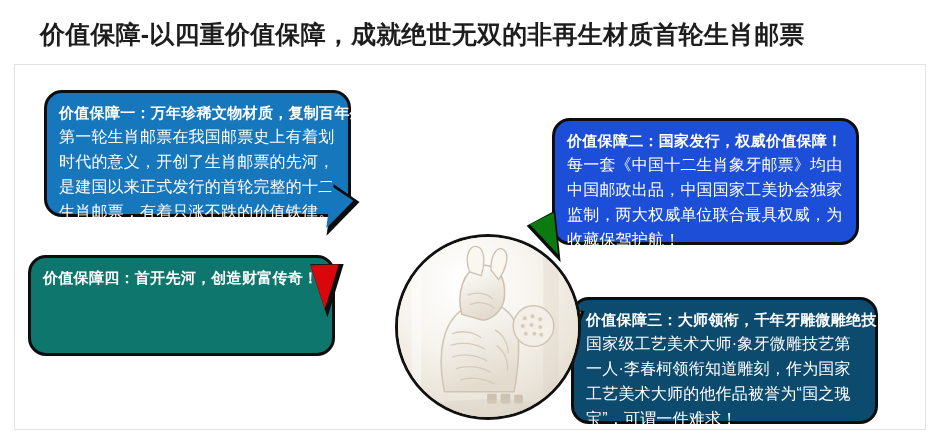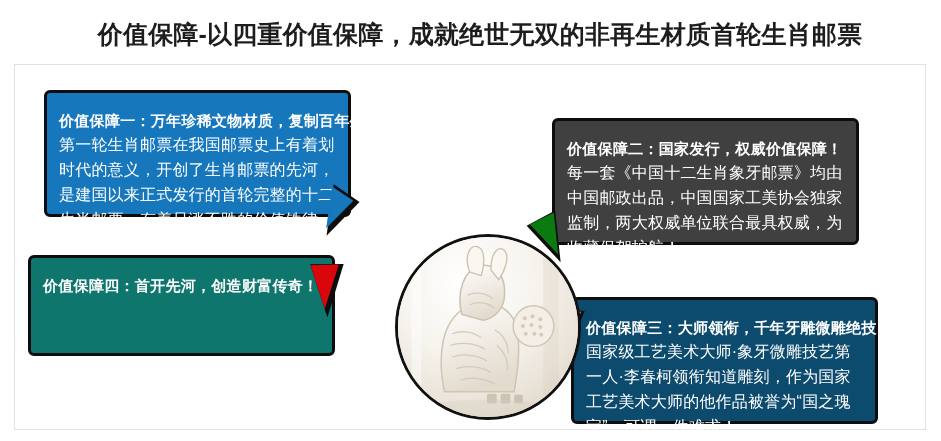--- a/index.html
+++ b/index.html
@@ -25,21 +25,20 @@
     left: 40px;
     top: 14px;
     width: 880px;
     height: 40px;
     line-height: 40px;
     font-size: 25px;
     font-weight: bold;
     color: #1d1d1d;
     letter-spacing: 0.2px;
     white-space: nowrap;
-    text-align: center;
   }
 
   
   .content-frame {
     position: absolute;
     left: 14px;
     top: 64px;
     width: 912px;
     height: 366px;
     border: 1px solid #e2e2e2;
@@ -64,23 +63,23 @@
     position: absolute;
     left: 0; top: 0;
     width: 100%;
     height: 100%;
   }
 
   
   .callout {
     position: absolute;
     border: 3px solid #0d0d0d;
-    border-radius: 6px;
+    border-radius: 18px;
     z-index: 4;
-    padding: 17px 12px 10px 12px;
+    padding: 9px 12px 10px 12px;
     color: #ffffff;
   }
   .callout .cl-title {
     font-size: 15px;
     font-weight: bold;
     line-height: 22px;
     white-space: nowrap;
     letter-spacing: 0.3px;
   }
   .callout .cl-body {
@@ -114,21 +113,21 @@
     border-left: 23px solid #1677bd;
     border-top: 11px solid transparent;
     border-bottom: 31px solid transparent;
     transform: rotate(8deg);
   }
 
   
   #box-green {
     left: 552px; top: 118px;
     width: 307px; height: 127px;
-    background: #404040;
+    background: #1d4ed8;
   }
   #tail-green-edge {
     left: 528px; top: 212px;
     border-right: 30px solid #0d0d0d;
     border-top: 12px solid transparent;
     border-bottom: 40px solid transparent;
     transform: rotate(-6deg);
   }
   #tail-green {
     left: 531px; top: 214px;

